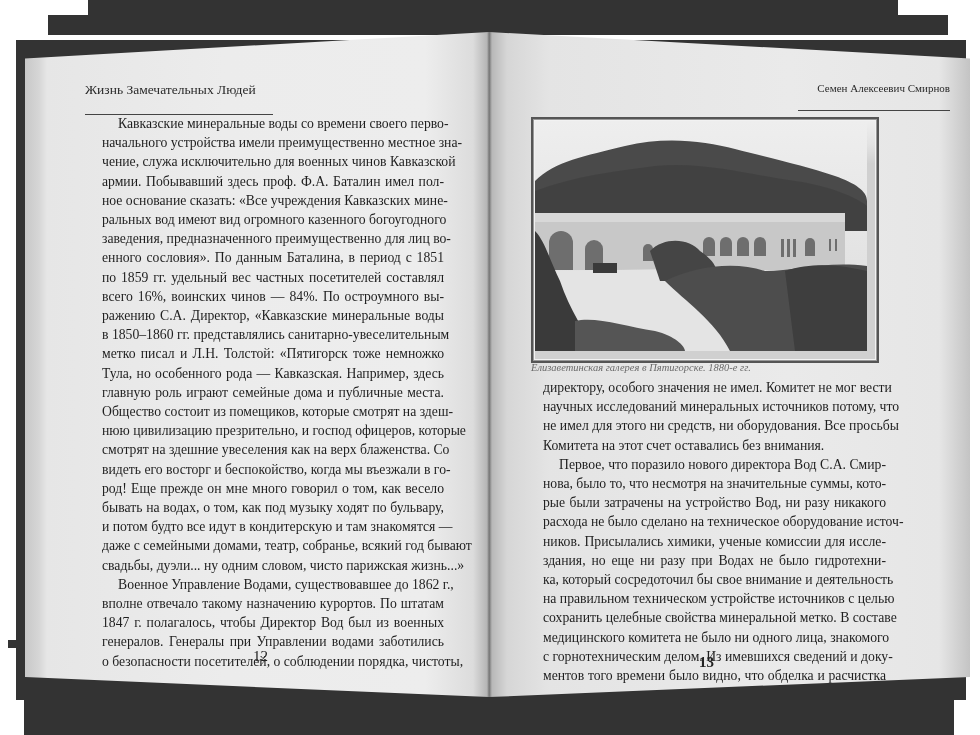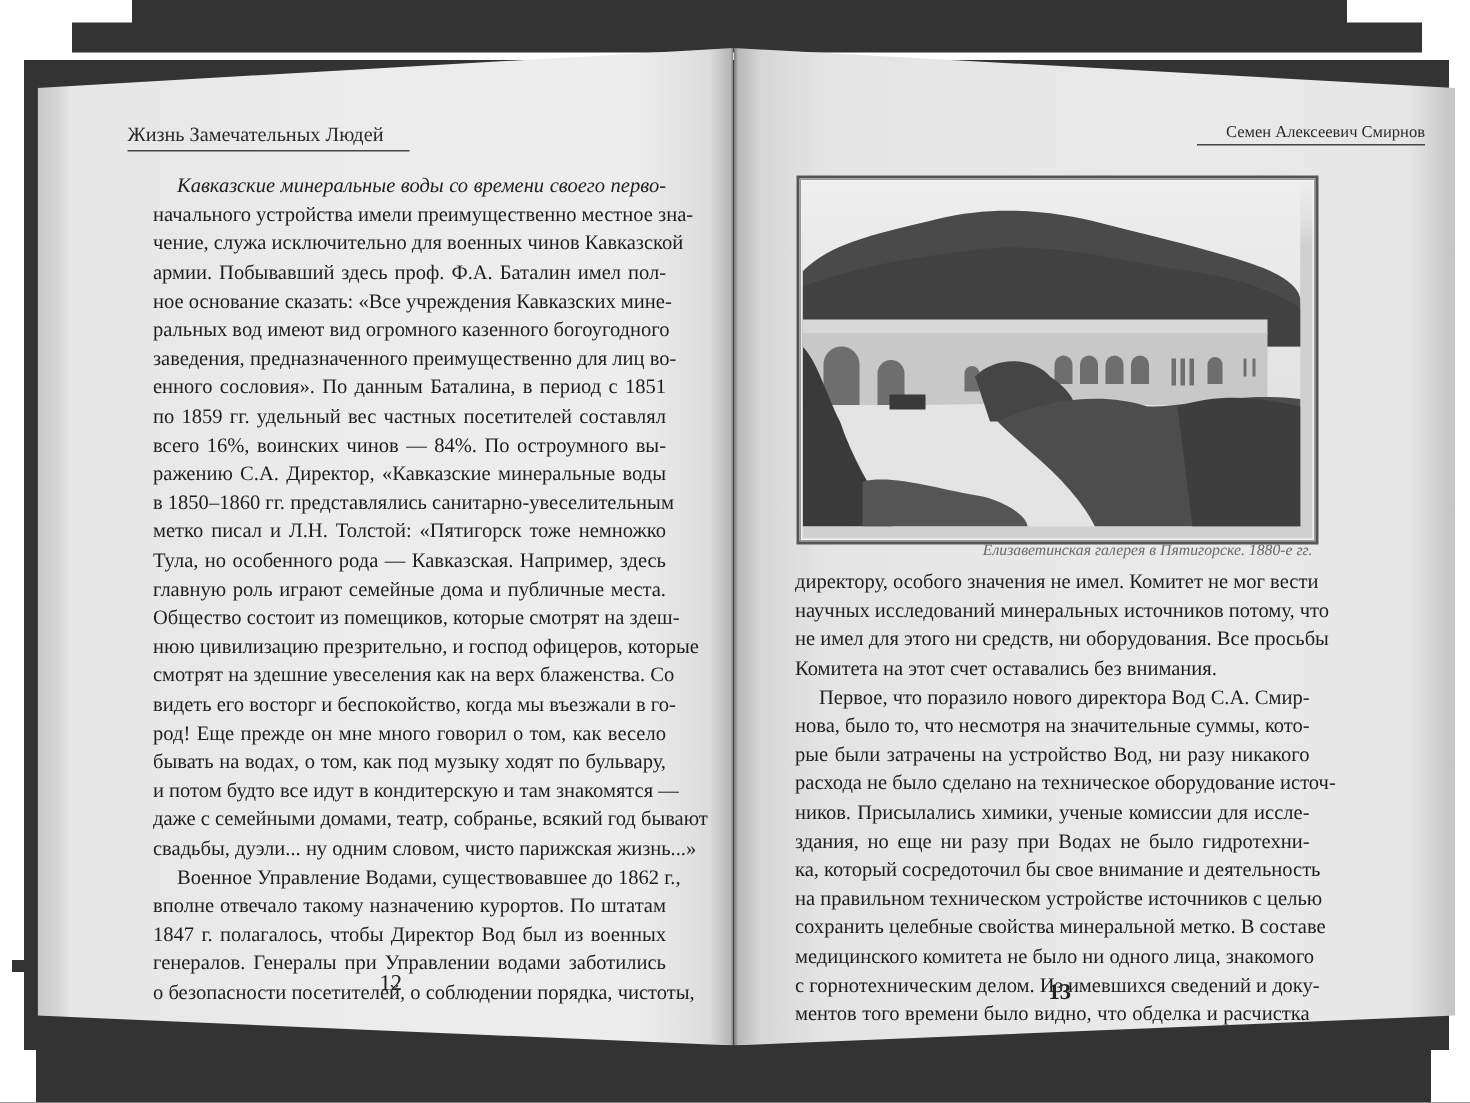--- a/index.html
+++ b/index.html
@@ -23,66 +23,66 @@
     clip-path: polygon(0 4%, 100% 0, 100% 100%, 0 97%);
     background: linear-gradient(to right, #c8c8c8 0px, #d6d6d6 14px, #e6e6e6 22px, #ececec 200px, #ededed 400px, #dcdcdc 448px, #b5b5b5 462px, #7a7a7a 464px);
   }
   .page.right {
     left: 464px; width: 481px;
     clip-path: polygon(0 0, 100% 4%, 100% 97%, 0 100%);
     background: linear-gradient(to right, #6f6f6f 0px, #b8b8b8 3px, #d6d6d6 18px, #e4e4e4 60px, #eaeaea 300px, #e6e6e6 450px, #d2d2d2 468px, #c4c4c4 481px);
   }
   .running-head {
     position: absolute; font-size: 13.5px; color: #2a2a2a;
-    padding-bottom: 2px; border-bottom: 1.2px solid #444;
+    padding-bottom: 16px; border-bottom: 1.2px solid #444;
     white-space: nowrap;
   }
   .left .running-head { left: 60px; top: 50px; width: 188px; }
   .right .running-head { right: 20px; top: 50px; width: 152px; text-align: right; font-size: 11px; }
   .text {
     position: absolute; font-size: 13.7px; line-height: 19.2px; color: #1e1e1e;
     text-align: justify;
   }
   .text .line { display: block; text-align: justify; text-align-last: justify; white-space: nowrap; }
   .text .line.last { text-align-last: left; }
   .left .text { left: 77px; top: 82px; width: 342px; }
-  .right .text { left: 41px; top: 346px; width: 343px; }
+  .right .text { left: 54px; top: 346px; width: 343px; }
   .page-number { position: absolute; font-size: 15px; color: #222; }
   .left .page-number { left: 228px; top: 616px; }
   .right .page-number { left: 210px; top: 622px; font-weight: bold; }
   .photo-frame {
     position: absolute; left: 42px; top: 85px; width: 340px; height: 238px;
     border: 2px solid #555; padding: 2px; background: #f2f2f2;
     box-shadow: inset 0 0 0 1px #999;
   }
   .photo {
     width: 100%; height: 100%; position: relative; overflow: hidden;
     background: linear-gradient(to bottom, #eeeeee 0%, #e2e2e2 10%, #d0d0d0 18%);
   }
   .photo svg { position: absolute; left: 0; top: 0; }
   .caption {
-    position: absolute; left: 42px; top: 330px; width: 344px; text-align: right;
+    position: absolute; left: 42px; top: 330px; width: 344px; text-align: left;
     font-style: italic; font-size: 10.5px; color: #6a6a6a;
   }
 </style>
 </head>
 <body>
 
 <div class="shadow" style="left:88px;top:0;width:810px;height:20px;clip-path:none;"></div>
 <div class="shadow" style="left:48px;top:15px;width:900px;height:20px;"></div>
 <div class="shadow" style="left:16px;top:40px;width:950px;height:660px;"></div>
 <div class="shadow" style="left:24px;top:690px;width:930px;height:45px;"></div>
 <div class="shadow" style="left:8px;top:640px;width:30px;height:8px;"></div>
 
 <div class="book">
 
   <div class="page left">
     <div class="running-head">Жизнь Замечательных Людей</div>
     <div class="text" id="left-text">
-        <span class="line" style="padding-left: 16px; font-style: italic;">Кавказские минеральные воды со времени своего перво-</span>
+        <span class="line" style="padding-left: 16px;">Кавказские минеральные воды со времени своего перво-</span>
         <span class="line">начального устройства имели преимущественно местное зна-</span>
         <span class="line">чение, служа исключительно для военных чинов Кавказской</span>
         <span class="line">армии. Побывавший здесь проф. Ф.А. Баталин имел пол-</span>
         <span class="line">ное основание сказать: «Все учреждения Кавказских мине-</span>
         <span class="line">ральных вод имеют вид огромного казенного богоугодного</span>
         <span class="line">заведения, предназначенного преимущественно для лиц во-</span>
         <span class="line">енного сословия». По данным Баталина, в период с 1851</span>
         <span class="line">по 1859 гг. удельный вес частных посетителей составлял</span>
         <span class="line">всего 16%, воинских чинов — 84%. По остроумного вы-</span>
         <span class="line">ражению С.А. Директор, «Кавказские минеральные воды</span>

